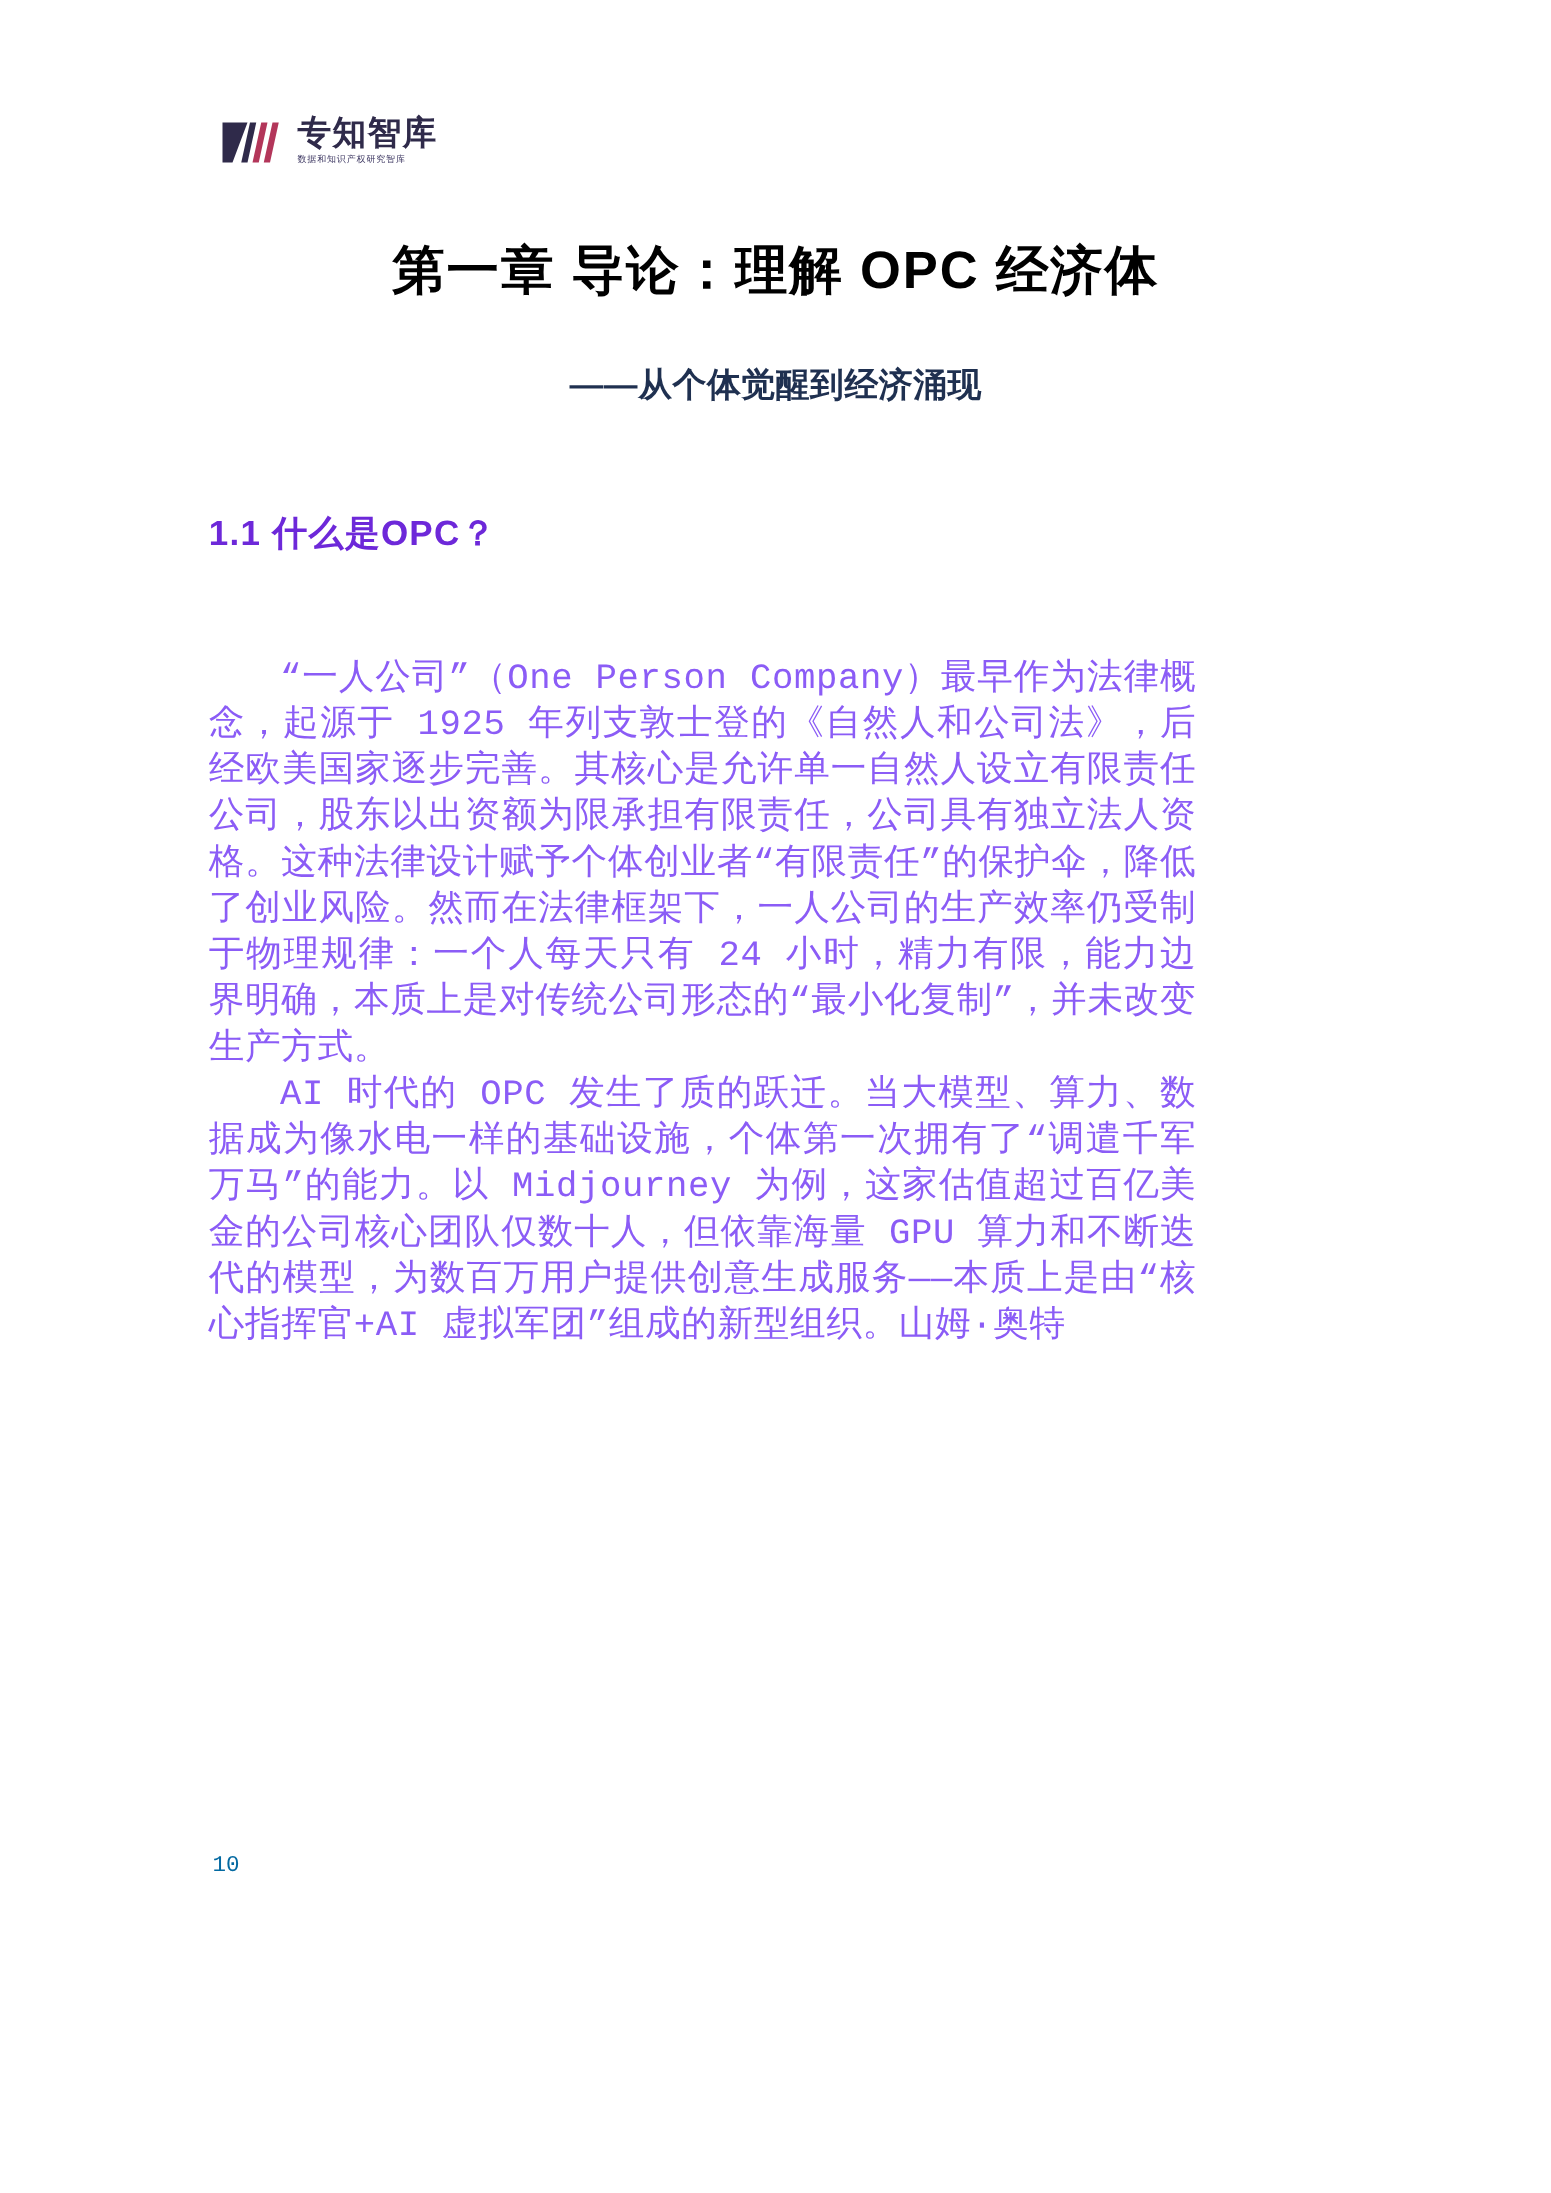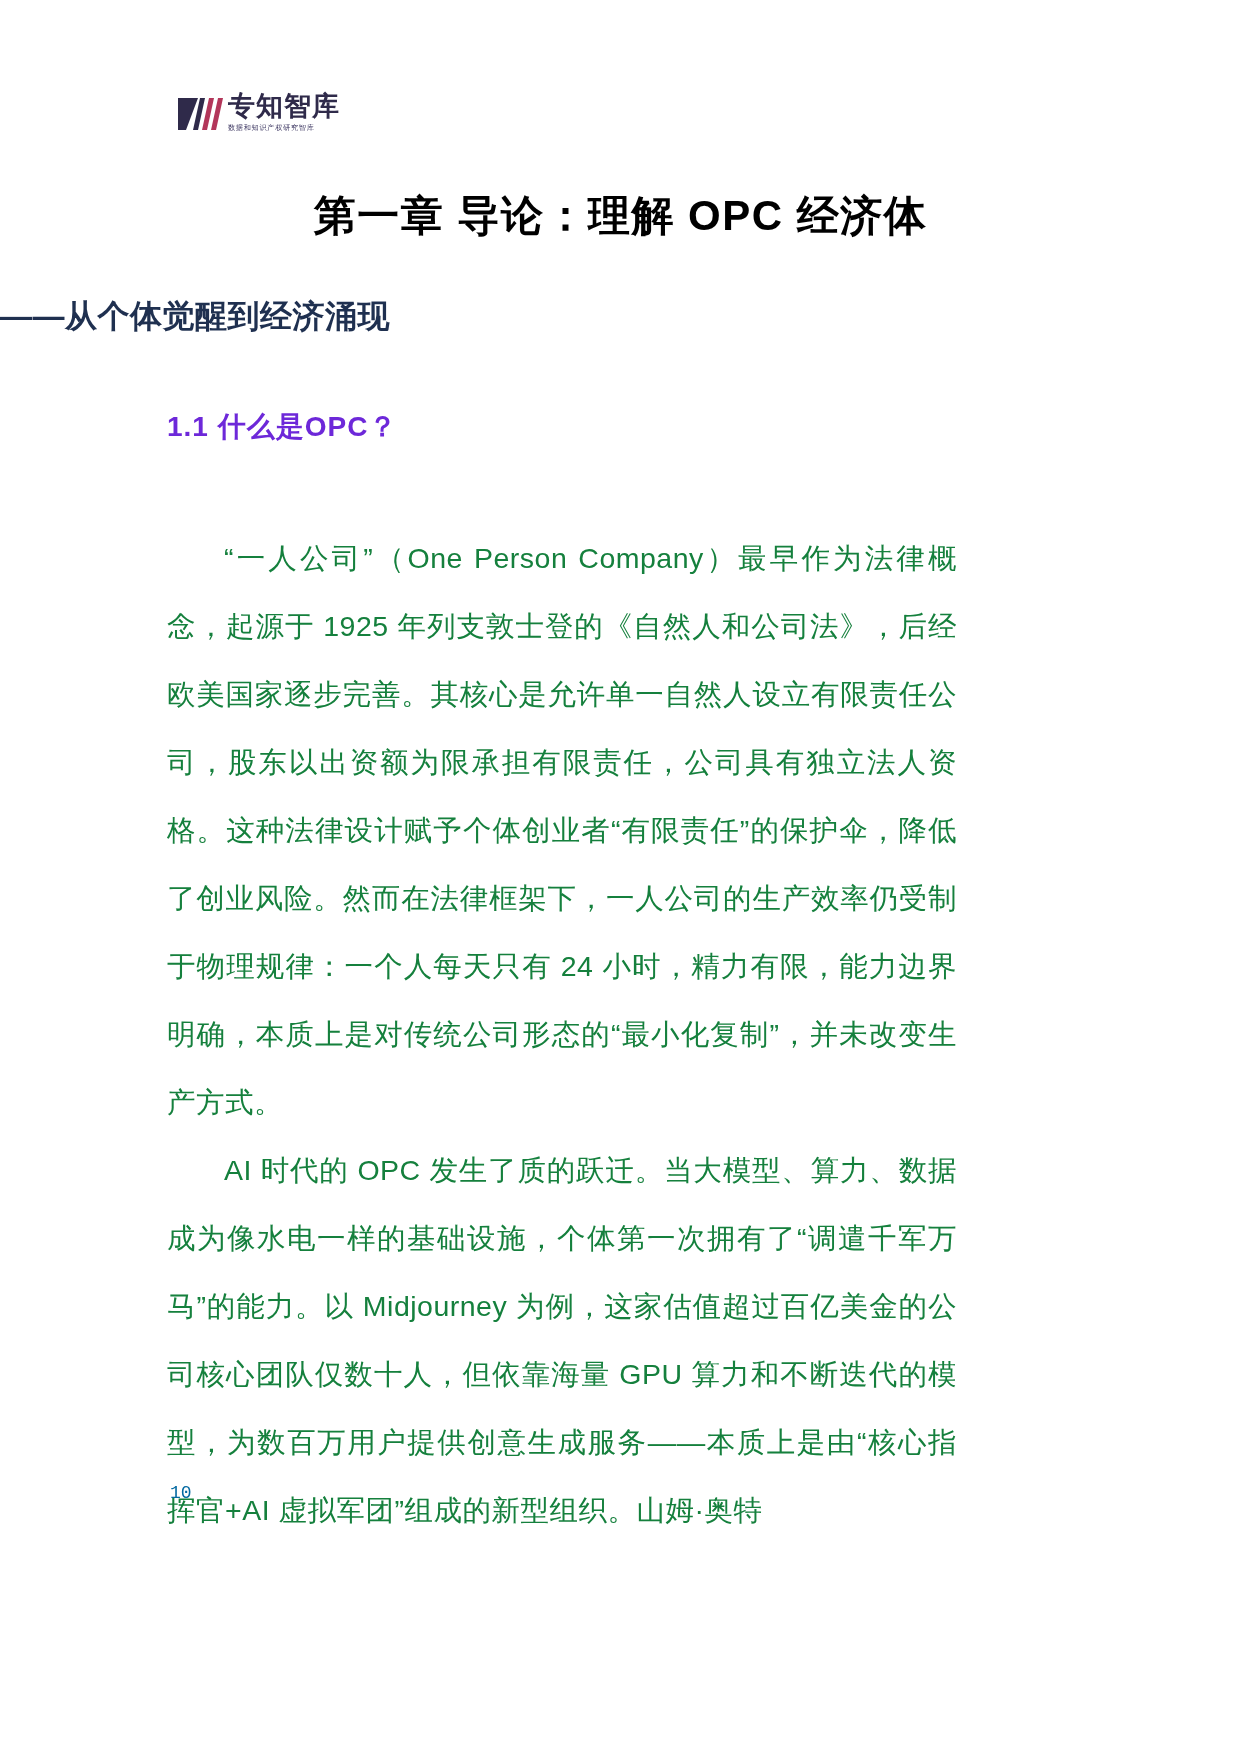--- a/index.html
+++ b/index.html
@@ -21,20 +21,21 @@
     background: #ffffff;
   }
 
   
   .logo-block {
     position: absolute;
     left: 176px;
     top: 92px;
     display: flex;
     align-items: flex-end;
+    gap: 10px;
   }
   .logo-mark {
     width: 52px;
     height: 40px;
     position: relative;
     display: block;
   }
   .logo-text-wrap {
     display: flex;
     flex-direction: column;
@@ -70,23 +71,24 @@
     font-weight: bold;
     font-size: 42px;
     letter-spacing: 1.5px;
     color: #000000;
   }
   .chapter-subtitle {
     position: absolute;
     left: 0;
     right: 0;
     top: 268px;
+    text-align: center;
     font-family: "Liberation Sans", sans-serif;
     font-weight: bold;
-    font-size: 32px;
+    font-size: 27px;
     letter-spacing: 0.5px;
     color: #1f3050;
   }
 
   
   .h2 {
     position: absolute;
     left: 167px;
     top: 380px;
     font-family: "Liberation Sans", sans-serif;
@@ -107,24 +109,24 @@
   }
 
   
   .body-area {
     position: absolute;
     left: 167px;
     top: 524px;
     width: 790px;
   }
   .para {
-    font-family: Liberation Sans, sans-serif;
+    font-family: Liberation Mono, monospace;
     font-size: 28.5px;
-    line-height: 68px;
-    color: #15803d;
+    line-height: 37px;
+    color: #8b5cf6;
     text-align: justify;
     text-justify: inter-character;
     text-indent: 2em;
     margin: 0 0 0 0;
     letter-spacing: 0.5px;
   }
   .para + .para {
     margin-top: 0;
   }
 

